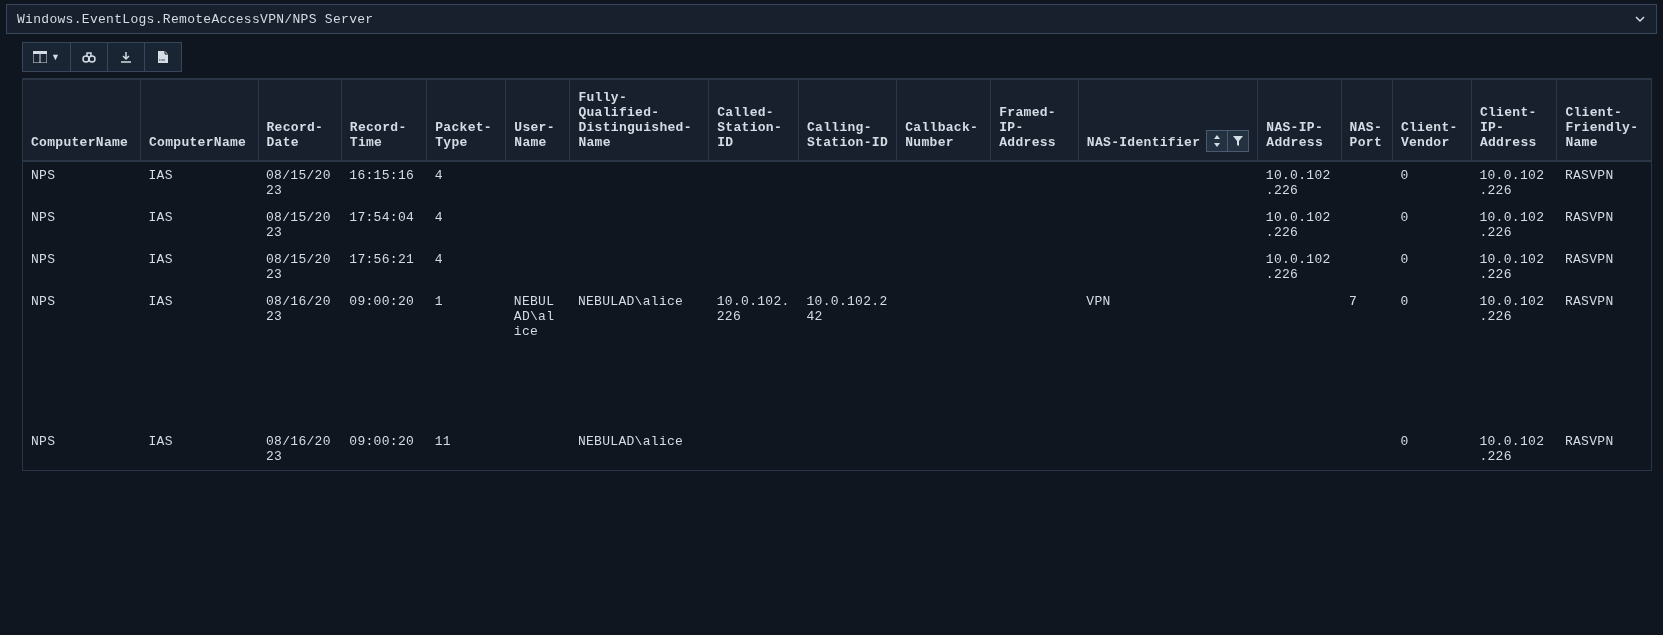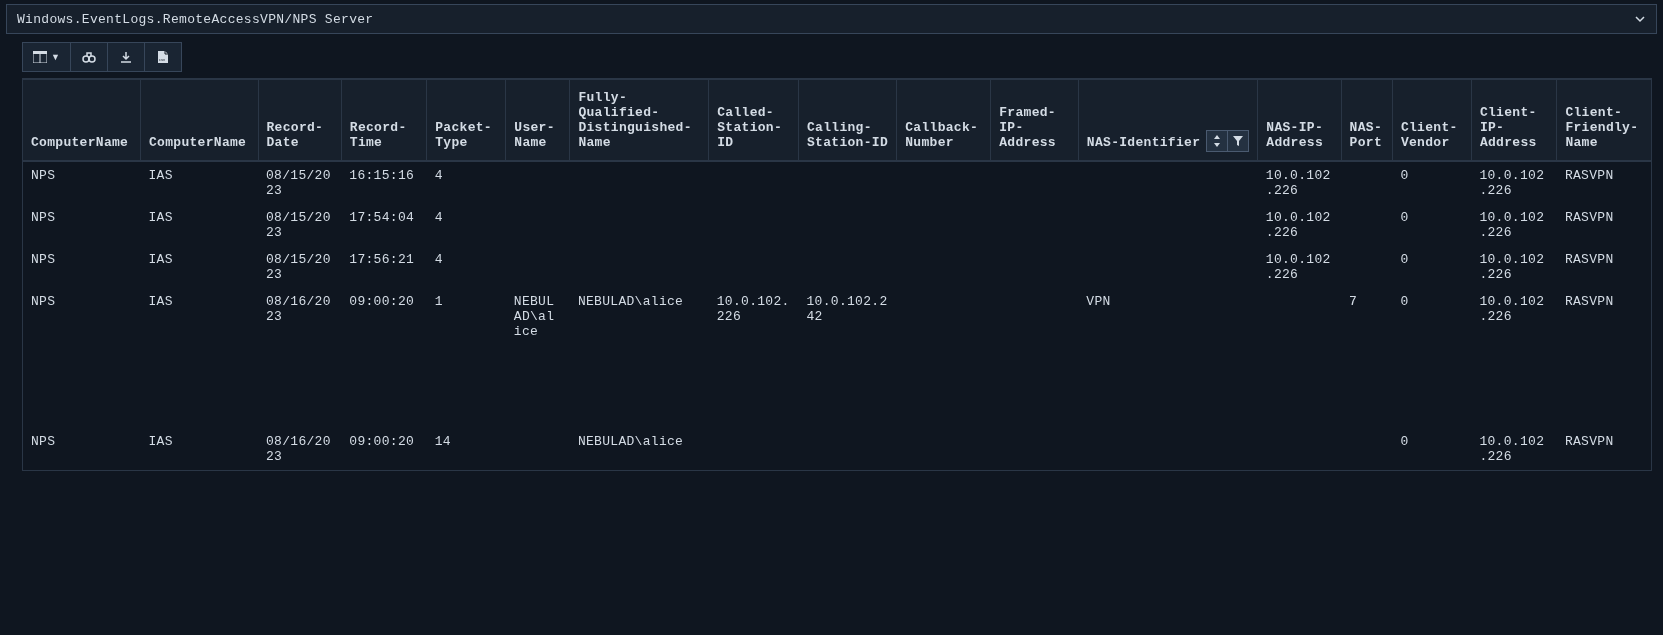--- a/index.html
+++ b/index.html
@@ -340,21 +340,21 @@
           <td>7</td>
           <td>0</td>
           <td>10.0.102.226</td>
           <td>RASVPN</td>
         </tr>
         <tr>
           <td>NPS</td>
           <td>IAS</td>
           <td>08/16/2023</td>
           <td>09:00:20</td>
-          <td>14</td>
+          <td>11</td>
           <td></td>
           <td>NEBULAD\alice</td>
           <td></td>
           <td></td>
           <td></td>
           <td></td>
           <td></td>
           <td></td>
           <td></td>
           <td>0</td>

